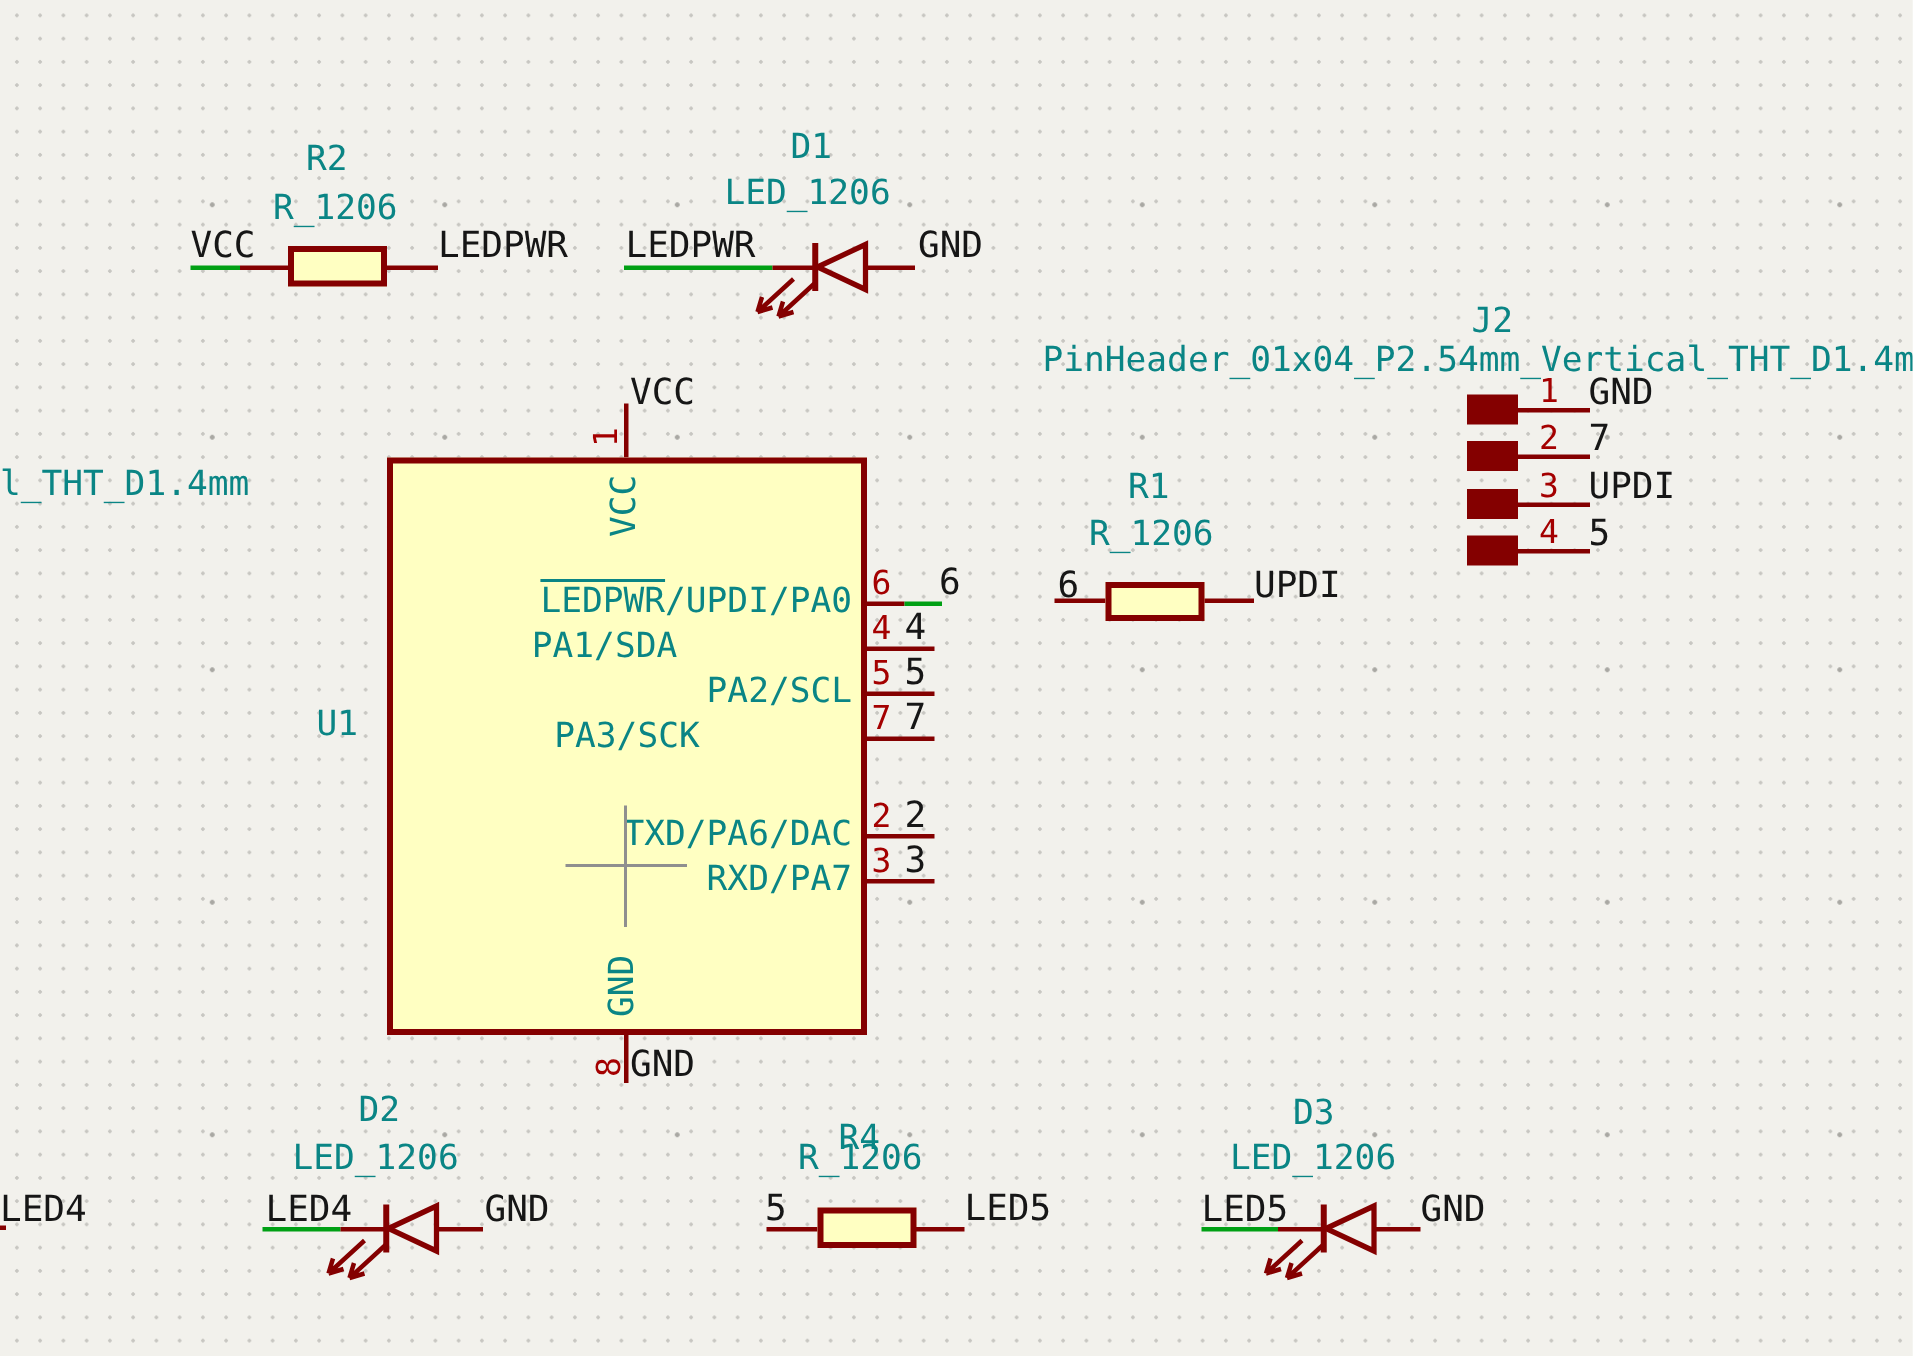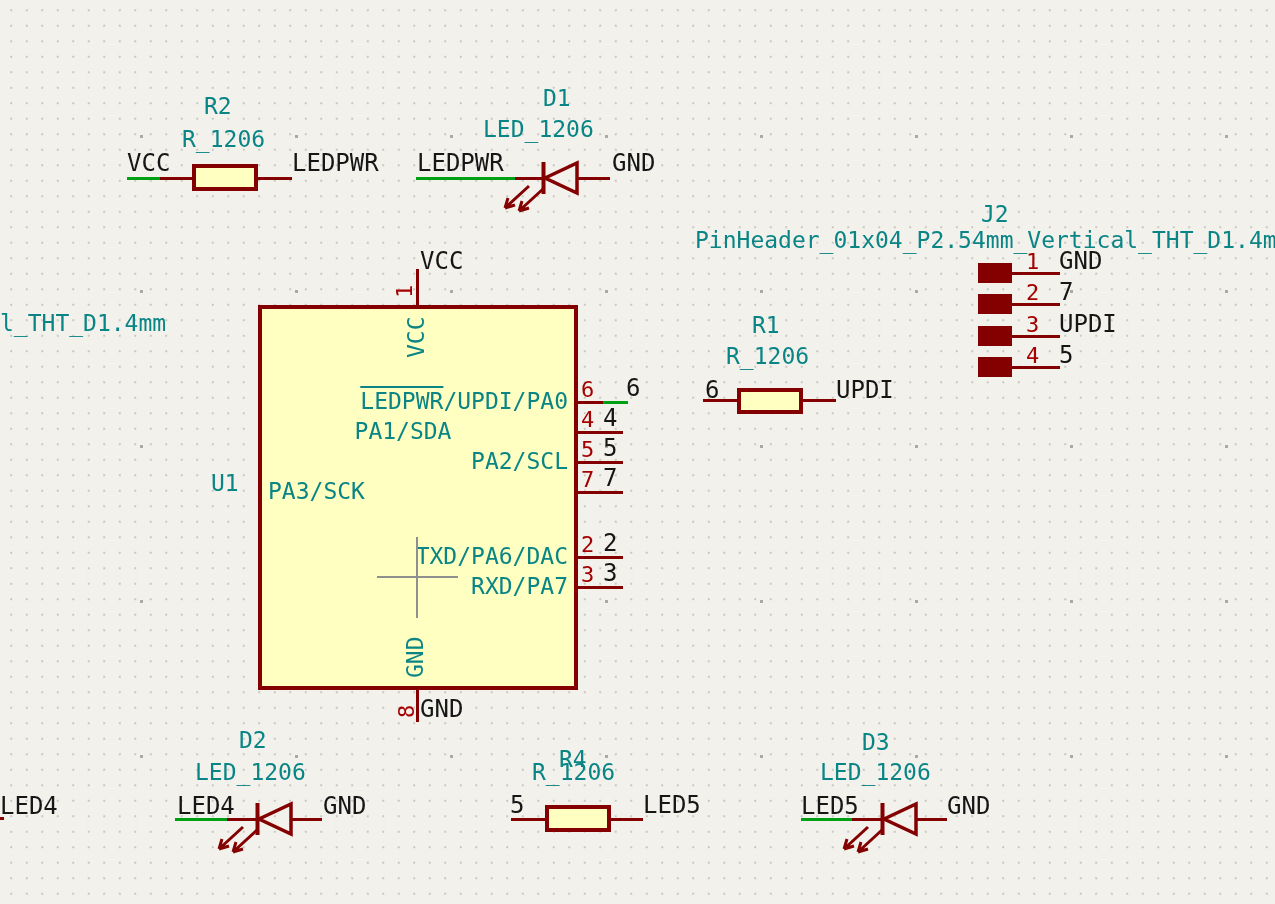--- a/index.html
+++ b/index.html
@@ -37,21 +37,21 @@
 
   <div class="t field" style="left:204px;top:95px;text-align:right;">R2</div>
   <div class="t field" style="left:182px;top:128px;">R_1206</div>
   <div class="t netlabel" style="left:127px;top:151px;">VCC</div>
   <div class="wire" style="left:127px;top:177px;width:33px;"></div>
   <div class="pinwire" style="left:160px;top:177px;width:32px;"></div>
   <div class="body" style="left:192px;top:164px;width:66px;height:27px;"></div>
   <div class="pinwire" style="left:258px;top:177px;width:34px;"></div>
   <div class="t netlabel" style="left:292px;top:151px;">LEDPWR</div>
 
-  <div class="t field" style="left:527px;top:87px;margin-left:16px;">D1</div>
+  <div class="t field" style="left:527px;top:87px;">D1</div>
   <div class="t field" style="left:483px;top:118px;">LED_1206</div>
   <div class="t netlabel" style="left:417px;top:151px;">LEDPWR</div>
   <div class="wire" style="left:416px;top:177px;width:99px;"></div>
   <div class="pinwire" style="left:515px;top:177px;width:29px;"></div>
   <svg class="led" style="left:493px;top:161px;" width="90" height="58" viewBox="0 0 90 58">
     <rect x="48.5" y="1" width="4" height="32" fill="#840000"></rect>
     <path d="M52,17 L84,2 L84,32 Z" fill="none" stroke="#840000" stroke-width="3.5"></path>
     <path d="M36,25 L12,47 M12,47 L15,37 M12,47 L22,44 M50,28 L26,50 M26,50 L29,40 M26,50 L36,47" fill="none" stroke="#840000" stroke-width="3"></path>
   </svg>
   <div class="pinwire" style="left:577px;top:177px;width:33px;"></div>
@@ -76,21 +76,21 @@
       <div class="pinwire" style="left: 578px; top: 431px; width: 45px;"></div>
       <div class="t pinnum" style="left: 581px; top: 409px;">4</div>
       <div class="t pinname" style="left: 253px; top: 420px; width: 300px; text-align: center; z-index: 2;">PA1/SDA</div>
       <div class="t netlabel" style="left: 603px; top: 406px;">4</div>
       <div class="pinwire" style="left: 578px; top: 461px; width: 45px;"></div>
       <div class="t pinnum" style="left: 581px; top: 439px;">5</div>
       <div class="t pinname" style="left: 268px; top: 450px; width: 300px; text-align: right; z-index: 2;">PA2/SCL</div>
       <div class="t netlabel" style="left: 603px; top: 436px;">5</div>
       <div class="pinwire" style="left: 578px; top: 491px; width: 45px;"></div>
       <div class="t pinnum" style="left: 581px; top: 469px;">7</div>
-      <div class="t pinname" style="left: 268px; top: 480px; width: 300px; text-align: left; z-index: 2;">PA3/SCK</div>
+      <div class="t pinname" style="left: 268px; top: 480px; width: 300px; text-align: center; z-index: 2;">PA3/SCK</div>
       <div class="t netlabel" style="left: 603px; top: 466px;">7</div>
       <div class="pinwire" style="left: 578px; top: 556px; width: 45px;"></div>
       <div class="t pinnum" style="left: 581px; top: 534px;">2</div>
       <div class="t pinname" style="left: 268px; top: 545px; width: 300px; text-align: right; z-index: 2;">TXD/PA6/DAC</div>
       <div class="t netlabel" style="left: 603px; top: 531px;">2</div>
       <div class="pinwire" style="left: 578px; top: 586px; width: 45px;"></div>
       <div class="t pinnum" style="left: 581px; top: 564px;">3</div>
       <div class="t pinname" style="left: 268px; top: 575px; width: 300px; text-align: right; z-index: 2;">RXD/PA7</div>
       <div class="t netlabel" style="left: 603px; top: 561px;">3</div>
     </div>

